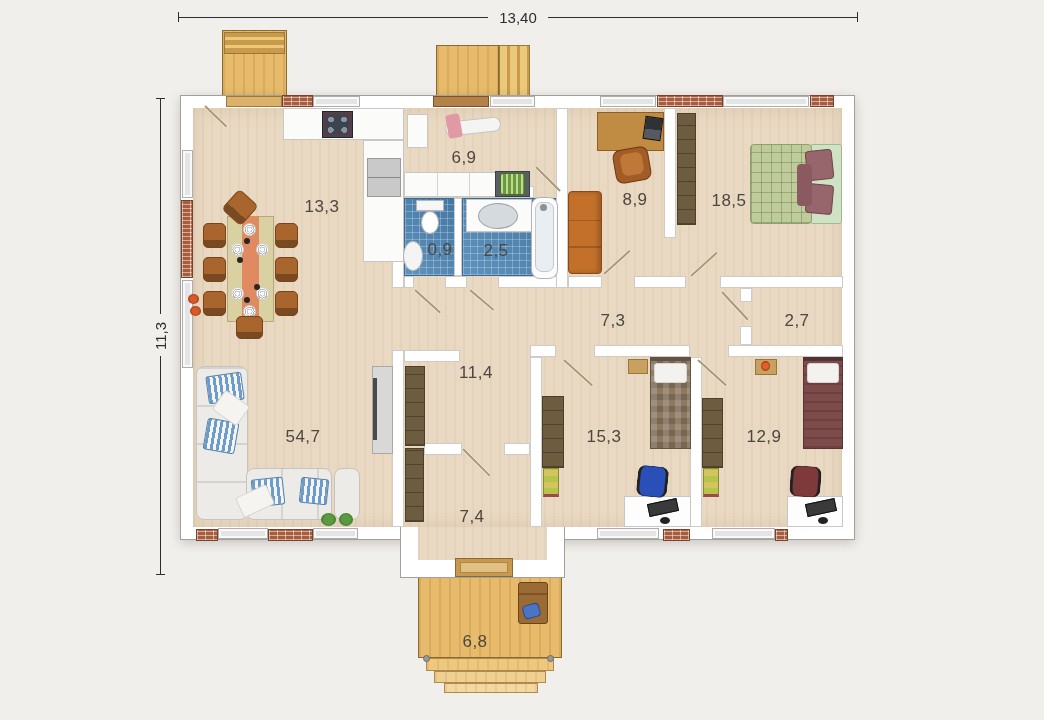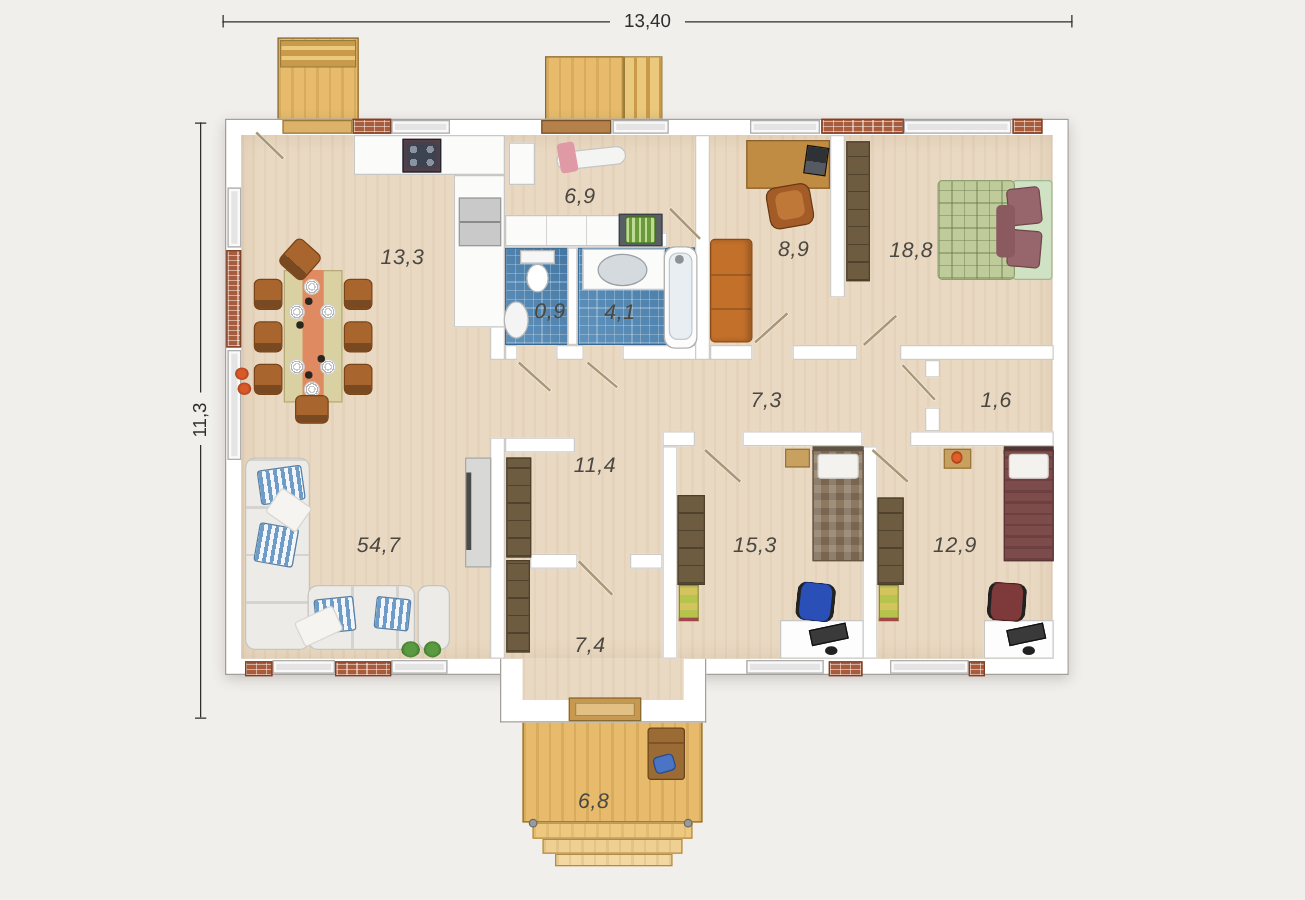--- a/index.html
+++ b/index.html
@@ -12,21 +12,21 @@
   .floor{background-color:#ead9c2;background-image:repeating-linear-gradient(90deg,rgba(160,120,80,.07) 0 2px,transparent 2px 9px);box-shadow:inset 0 0 16px rgba(120,90,60,.14);}
   .wall{background:#fff;border:1px solid #cfccc8;}
   .tile{background-color:#4d87b5;background-image:repeating-linear-gradient(90deg,rgba(255,255,255,.25) 0 1px,transparent 1px 7px),repeating-linear-gradient(0deg,rgba(255,255,255,.25) 0 1px,transparent 1px 7px),linear-gradient(45deg,rgba(255,255,255,.10),rgba(0,0,30,.12));border:1px solid #3a6a94;}
   .win{background:#e4e4e4;border:1px solid #aeaeae;box-shadow:inset 0 0 0 2px #f9f9f9;}
   .brick{background-color:#a85c3e;background-image:repeating-linear-gradient(0deg,rgba(250,240,230,.55) 0 1px,transparent 1px 4px),repeating-linear-gradient(90deg,rgba(250,240,230,.55) 0 1px,transparent 1px 8px);border:1px solid #7c4129;}
   .wood{background-color:#e7bb6b;background-image:repeating-linear-gradient(90deg,rgba(120,80,20,.14) 0 2px,transparent 2px 10px);border:1px solid #8a6a30;}
   .wood-step{background-color:#eec87e;background-image:repeating-linear-gradient(90deg,rgba(120,80,20,.10) 0 2px,transparent 2px 10px);border:1px solid #b08a46;}
   .wardrobe{background-color:#6e5c40;background-image:repeating-linear-gradient(0deg,rgba(0,0,0,.28) 0 1px,transparent 1px 14px);border:1px solid #4e3f28;}
   .whitebox{background:#fbfbfa;border:1px solid #c9c7c3;}
   .door{height:2px;background:#a99877;transform-origin:0 50%;box-shadow:0 0 0 0.5px rgba(255,255,255,.65);}
-  .room-label{font-size:17px;line-height:1;color:#4b4741;letter-spacing:.5px;transform:translate(-50%,-50%);white-space:nowrap;font-style:italic;}
+  .room-label{font-size:17px;line-height:1;color:#4b4741;letter-spacing:.5px;transform:translate(-50%,-50%);white-space:nowrap;}
   .dim-line{background:#2e2e2e;}
   .dim-label{font-size:15px;color:#2e2e2e;transform:translate(-50%,-50%);white-space:nowrap;}
   .dim-label.vert{transform:translate(-50%,-50%) rotate(-90deg);}
   .plate{width:13px;height:13px;border-radius:50%;background:radial-gradient(circle,#ffffff 0 2px,#c9c9c9 2px 3px,#ffffff 3px 4px,#b4b4b4 4px 5px,#fdfdfd 5px);border:1px solid #cfcfcf;}
   .bowl{width:6px;height:6px;border-radius:50%;background:#2c2620;}
   .chairD{width:23px;height:25px;background:linear-gradient(0deg,rgba(0,0,0,.28) 0 30%,transparent 30%),#a8652e;border:1px solid #7a4418;border-radius:5px;}
   .pstripe{background:repeating-linear-gradient(90deg,#6f9cc6 0 3px,#f2f6fa 3px 6px);border:1px solid #5580a8;border-radius:3px;}
   .pwhite{background:#f6f4f0;border:1px solid #d8d6d2;border-radius:3px;}
   .sofaW{background-image:repeating-linear-gradient(0deg,transparent 0 36px,rgba(0,0,0,.10) 36px 38px);background-color:#edebe7;border:1px solid #c6c4c0;border-radius:8px;}
   .sofaWh{background-image:repeating-linear-gradient(90deg,transparent 0 34px,rgba(0,0,0,.10) 34px 36px);background-color:#edebe7;border:1px solid #c6c4c0;border-radius:8px;}
@@ -214,25 +214,25 @@
   <div class="a door" style="left:691px;top:275px;width:35px;transform:rotate(-42deg);"></div>
   <div class="a door" style="left:722px;top:291px;width:38px;transform:rotate(47deg);"></div>
   <div class="a door" style="left:564px;top:359px;width:38px;transform:rotate(42deg);"></div>
   <div class="a door" style="left:698px;top:359px;width:38px;transform:rotate(42deg);"></div>
   <div class="a door" style="left:463px;top:448px;width:38px;transform:rotate(45deg);"></div>
   <div class="a door" style="left:205px;top:105px;width:30px;transform:rotate(44deg);"></div>
 
   <div class="a room-label" style="left:322px;top:206px;">13,3</div>
   <div class="a room-label" style="left:464px;top:157px;">6,9</div>
   <div class="a room-label" style="left:440px;top:249px;">0,9</div>
-  <div class="a room-label" style="left:496px;top:250px;">4,1</div>
+  <div class="a room-label" style="left:496px;top:250px;">2,5</div>
   <div class="a room-label" style="left:635px;top:199px;text-align:right;">8,9</div>
-  <div class="a room-label" style="left:729px;top:200px;">18,8</div>
+  <div class="a room-label" style="left:729px;top:200px;">18,5</div>
   <div class="a room-label" style="left:613px;top:320px;">7,3</div>
-  <div class="a room-label" style="left:797px;top:320px;">1,6</div>
+  <div class="a room-label" style="left:797px;top:320px;">2,7</div>
   <div class="a room-label" style="left:476px;top:372px;">11,4</div>
   <div class="a room-label" style="left:604px;top:436px;">15,3</div>
   <div class="a room-label" style="left:764px;top:436px;">12,9</div>
   <div class="a room-label" style="left:303px;top:436px;">54,7</div>
   <div class="a room-label" style="left:472px;top:516px;">7,4</div>
   <div class="a room-label" style="left:475px;top:641px;">6,8</div>
 
   <div class="a dim-line" style="left:178px;top:17px;width:310px;height:1px;"></div>
   <div class="a dim-line" style="left:548px;top:17px;width:310px;height:1px;"></div>
   <div class="a dim-line" style="left:178px;top:12px;width:1px;height:10px;"></div>

